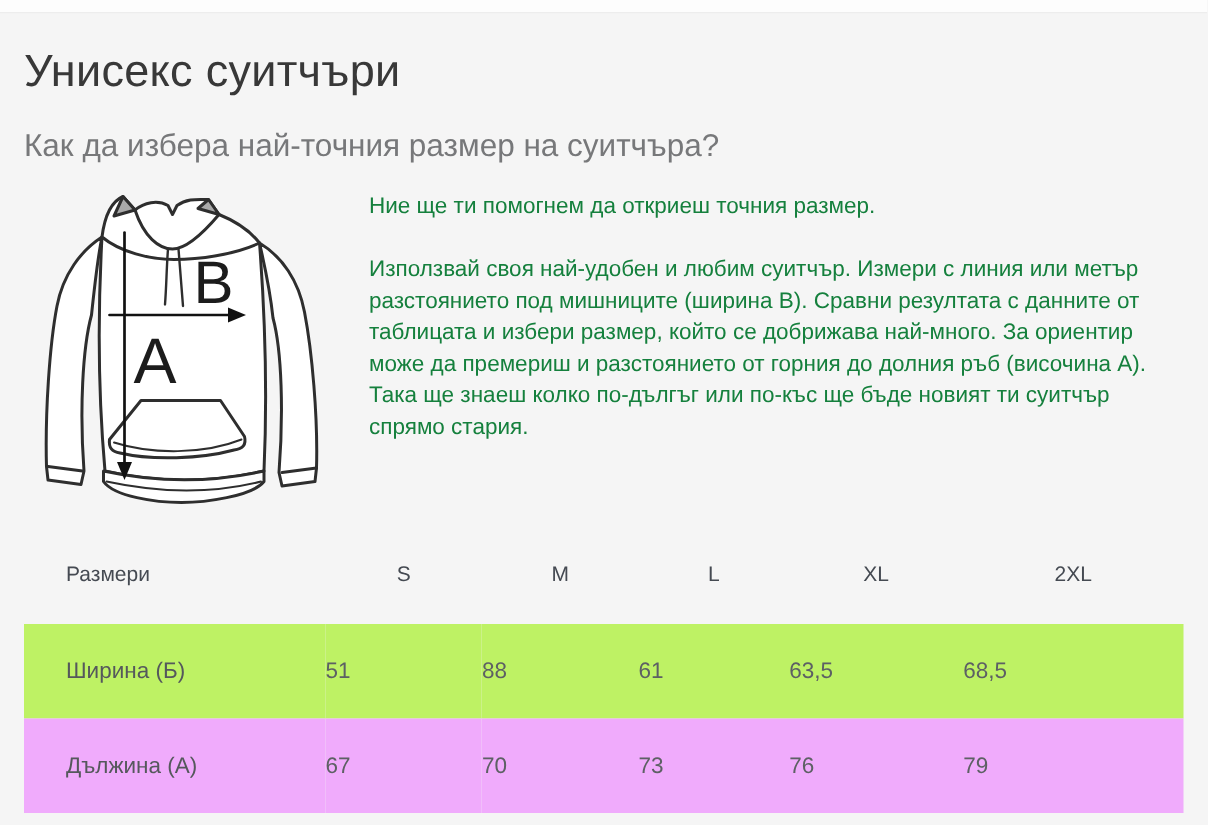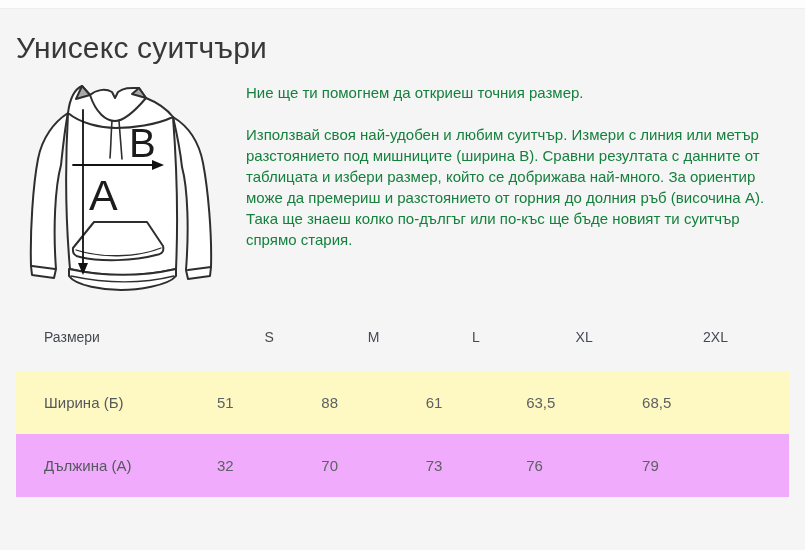--- a/index.html
+++ b/index.html
@@ -56,21 +56,21 @@
     color: #454a52;
     text-align: center;
     padding: 22px 0 26px 0;
     background: transparent;
   }
   table.size-table thead th.first,
   table.size-table tbody th.first {
     text-align: left;
     padding-left: 28px;
   }
-  table.size-table tbody tr.row-a { background: #fef9c3; }
+  table.size-table tbody tr.row-a { background: #bef264; }
   table.size-table tbody tr.row-b { background: #f0abfc; }
   table.size-table tbody th {
     font-size: 15px;
     font-weight: 400;
     color: #55585c;
     padding: 23px 0;
   }
   table.size-table tbody td {
     font-size: 15px;
     color: #5d6064;
@@ -80,20 +80,21 @@
 </style>
 </head>
 <body>
 
 <div class="top-strip"></div>
 
 <div class="page">
 
   <h1 class="page-title">Унисекс суитчъри</h1>
 
+  <h2 class="section-heading">Как да избера най-точния размер на суитчъра?</h2>
 
   <div class="content-row">
 
     <div class="diagram-wrap">
       <svg viewBox="0 0 215 220" xmlns="http://www.w3.org/2000/svg" stroke="#2e2e2e" stroke-width="2" fill="none" stroke-linejoin="round" stroke-linecap="round">
 
         <path fill="#ffffff" d="M52,34 C38,43 26,59 22,80 C17,106 14,152 15,187 L16,196 L38,199 L40,190 C37,150 39,108 45,86 C47,67 49,48 52,34 Z"></path>
 
         <path fill="#ffffff" d="M157,38 C172,47 183,63 187,84 C192,110 196,154 195,188 L194,197 L172,200 L170,191 C173,152 172,110 166,88 C164,69 160,51 157,38 Z"></path>
 
@@ -162,21 +163,21 @@
         <tr class="row-a">
           <th class="first">Ширина (Б)</th>
           <td>51</td>
           <td>88</td>
           <td>61</td>
           <td>63,5</td>
           <td>68,5</td>
         </tr>
         <tr class="row-b">
           <th class="first">Дължина (А)</th>
-          <td>32</td>
+          <td>67</td>
           <td>70</td>
           <td>73</td>
           <td>76</td>
           <td>79</td>
         </tr>
       </tbody>
     </table>
   </div>
 
 </div>

